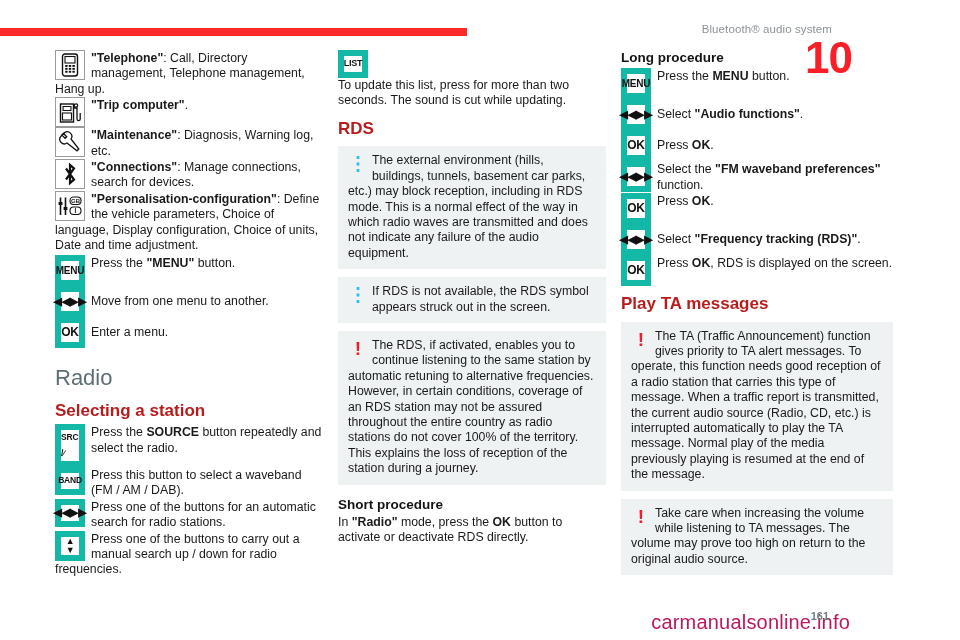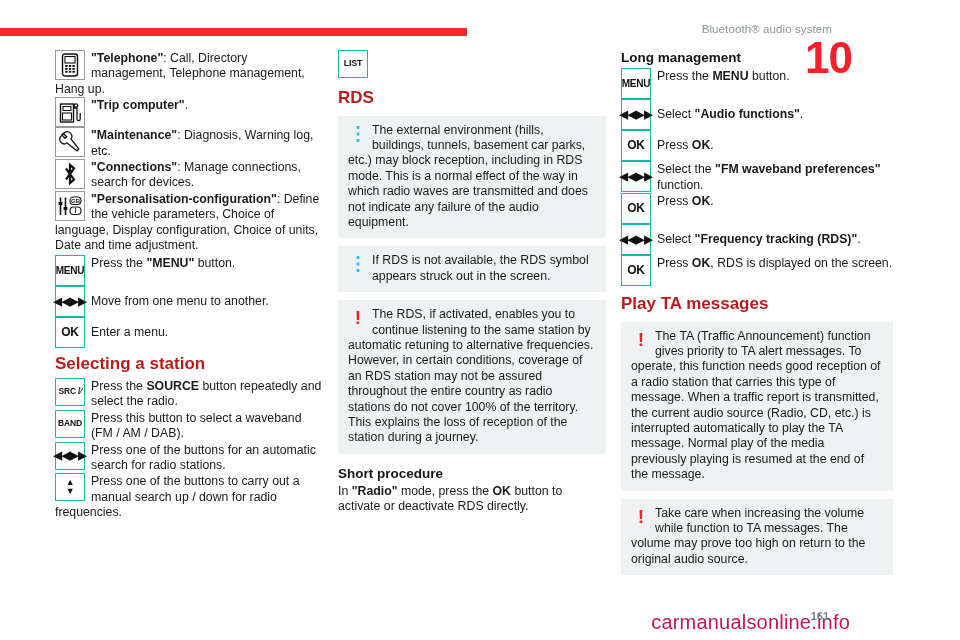--- a/index.html
+++ b/index.html
@@ -88,21 +88,21 @@
   
   .keyrow {
     display: flex;
     align-items: flex-start;
     margin: 0;
   }
   .keybox {
     flex: 0 0 auto;
     width: 30px;
     min-height: 28px;
-    border: 1px solid #14b8a6;
+    border: 6px solid #14b8a6;
     box-sizing: border-box;
     display: flex;
     align-items: center;
     justify-content: center;
     font-size: 10px;
     font-weight: bold;
     color: #111;
     margin-right: 6px;
     background: #fff;
     letter-spacing: -0.2px;
@@ -269,20 +269,21 @@
     </div>
     <div class="keyrow">
       <div class="keybox tall" style="font-size:11px;">◀◀▶▶</div>
       <div class="keytext" style="padding-top:8px;">Move from one menu to another.</div>
     </div>
     <div class="keyrow">
       <div class="keybox tall" style="font-size:12px;">OK</div>
       <div class="keytext" style="padding-top:8px;">Enter a menu.</div>
     </div>
 
+    <h1 class="section-title">Radio</h1>
     <h2 class="sub-title">Selecting a station</h2>
 
     <div class="keyrow">
       <div class="keybox" style="font-size:8.5px;">SRC /∕</div>
       <div class="keytext">Press the <b>SOURCE</b> button repeatedly and select the radio.</div>
     </div>
     <div class="keyrow">
       <div class="keybox" style="font-size:8.5px;">BAND</div>
       <div class="keytext">Press this button to select a waveband (FM / AM / DAB).</div>
     </div>
@@ -298,20 +299,21 @@
       <div class="keytext">Press one of the buttons to carry out a manual search up / down for radio</div>
     </div>
     <p class="runon">frequencies.</p>
   </div>
 
   <div class="col col-2">
 
     <div class="keyrow">
       <div class="keybox" style="font-size:9px;">LIST</div>
     </div>
+    <p class="runon">To update this list, press for more than two seconds. The sound is cut while updating.</p>
 
     <h2 class="sub-title" style="margin-top:10px;">RDS</h2>
 
     <div class="notebox">
       <span class="note-glyph info">⋮</span>
       <p class="note-body">The external environment (hills, buildings, tunnels, basement car parks, etc.) may block reception, including in RDS mode. This is a normal effect of the way in which radio waves are transmitted and does not indicate any failure of the audio equipment.</p>
     </div>
 
     <div class="notebox">
       <span class="note-glyph info">⋮</span>
@@ -322,21 +324,21 @@
       <span class="note-glyph warn">!</span>
       <p class="note-body">The RDS, if activated, enables you to continue listening to the same station by automatic retuning to alternative frequencies. However, in certain conditions, coverage of an RDS station may not be assured throughout the entire country as radio stations do not cover 100% of the territory. This explains the loss of reception of the station during a journey.</p>
     </div>
 
     <h3 class="small-title">Short procedure</h3>
     <p>In <b>"Radio"</b> mode, press the <b>OK</b> button to activate or deactivate RDS directly.</p>
   </div>
 
   <div class="col col-3">
 
-    <h3 class="small-title" style="margin-top:0;">Long management</h3>
+    <h3 class="small-title" style="margin-top:0;">Long procedure</h3>
 
     <div class="keyrow">
       <div class="keybox tall">MENU</div>
       <div class="keytext">Press the <b>MENU</b> button.</div>
     </div>
     <div class="keyrow">
       <div class="keybox tall" style="font-size:11px;">◀◀▶▶</div>
       <div class="keytext" style="padding-top:8px;">Select <b>"Audio functions"</b>.</div>
     </div>
     <div class="keyrow">
@@ -362,20 +364,20 @@
 
     <h2 class="sub-title" style="margin-top:8px;">Play TA messages</h2>
 
     <div class="notebox">
       <span class="note-glyph warn">!</span>
       <p class="note-body">The TA (Traffic Announcement) function gives priority to TA alert messages. To operate, this function needs good reception of a radio station that carries this type of message. When a traffic report is transmitted, the current audio source (Radio, CD, etc.) is interrupted automatically to play the TA message. Normal play of the media previously playing is resumed at the end of the message.</p>
     </div>
 
     <div class="notebox">
       <span class="note-glyph warn">!</span>
-      <p class="note-body">Take care when increasing the volume while function to TA messages. The volume may prove too high on return to the original audio source.</p>
+      <p class="note-body">Take care when increasing the volume while listening to TA messages. The volume may prove too high on return to the original audio source.</p>
     </div>
   </div>
 
   <div class="watermark">carmanualsonline.info</div>
   <div class="page-number">161</div>
 
 </div>
 
 </body></html>

